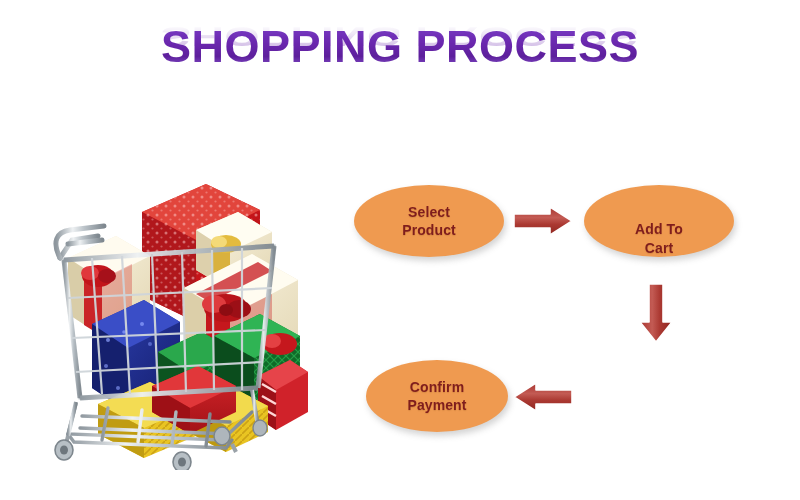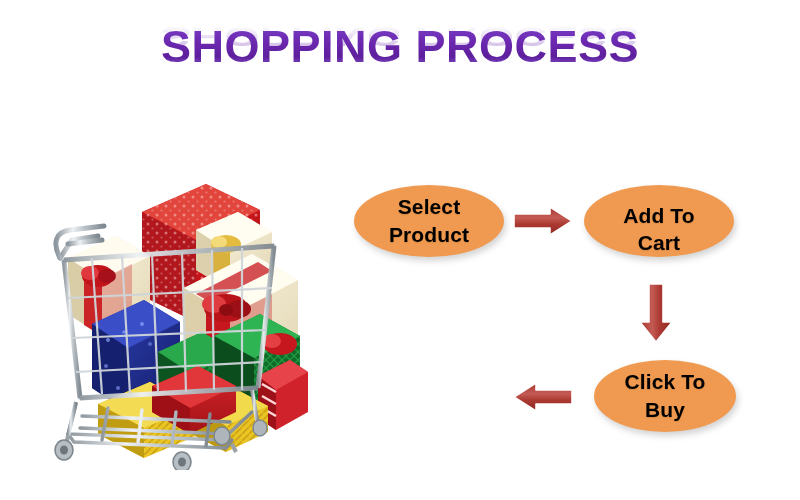--- a/index.html
+++ b/index.html
@@ -85,24 +85,24 @@
     border-radius: 50%;
     background: #ef9a50;
     box-shadow: 2px 4px 6px rgba(120,120,120,0.32);
     display: flex;
     align-items: center;
     justify-content: center;
     text-align: center;
     box-sizing: border-box;
   }
   .node-label {
-    color: #000000;
+    color: #7f1d1d;
     font-family: "Liberation Sans", sans-serif;
     font-weight: bold;
-    font-size: 21px;
+    font-size: 14px;
     line-height: 1.32;
     letter-spacing: 0.1px;
     white-space: pre-line;
     text-shadow: 0 1px 1px rgba(150,90,30,0.25);
   }
   #node-select-product { left: 14px;  top: 15px;  width: 150px; height: 72px; }
   #node-add-to-cart    { left: 244px; top: 15px;  width: 150px; height: 72px; align-items: flex-end; }
   #node-click-to-buy   { left: 254px; top: 190px; width: 142px; height: 72px; }
   #node-confirm-payment{ left: 26px;  top: 190px; width: 142px; height: 72px; }
 
@@ -339,33 +339,33 @@
           <stop offset="0%" stop-color="#a8352f"></stop>
           <stop offset="38%" stop-color="#c35b54"></stop>
           <stop offset="62%" stop-color="#ab3932"></stop>
           <stop offset="100%" stop-color="#8e2620"></stop>
         </linearGradient>
       </defs>
       <path d="M17 2 L31 2 L31 40 L40 40 L24 60 L8 40 L17 40 Z" fill="url(#adgrad)" stroke="#ffffff" stroke-width="1.6" stroke-linejoin="round"></path>
     </svg>
   </div>
 
-  <div class="node-ellipse" id="node-click-to-buy">
-    <span class="node-label">Click To
-Buy</span>
-  </div>
 
   <div class="flow-arrow" id="arrow-left">
     <svg width="62" height="30" viewBox="0 0 62 30" xmlns="http://www.w3.org/2000/svg">
       <defs>
         <linearGradient id="algrad" x1="0" y1="0" x2="0" y2="1">
           <stop offset="0%" stop-color="#a8352f"></stop>
           <stop offset="38%" stop-color="#c35b54"></stop>
           <stop offset="62%" stop-color="#ab3932"></stop>
           <stop offset="100%" stop-color="#8e2620"></stop>
         </linearGradient>
       </defs>
       <path d="M60 8 L24 8 L24 1 L2 15 L24 29 L24 22 L60 22 Z" fill="url(#algrad)" stroke="#ffffff" stroke-width="1.6" stroke-linejoin="round"></path>
     </svg>
   </div>
 
+  <div class="node-ellipse" id="node-confirm-payment">
+    <span class="node-label">Confirm
+Payment</span>
+  </div>
 
 </div>
 
 </body></html>

